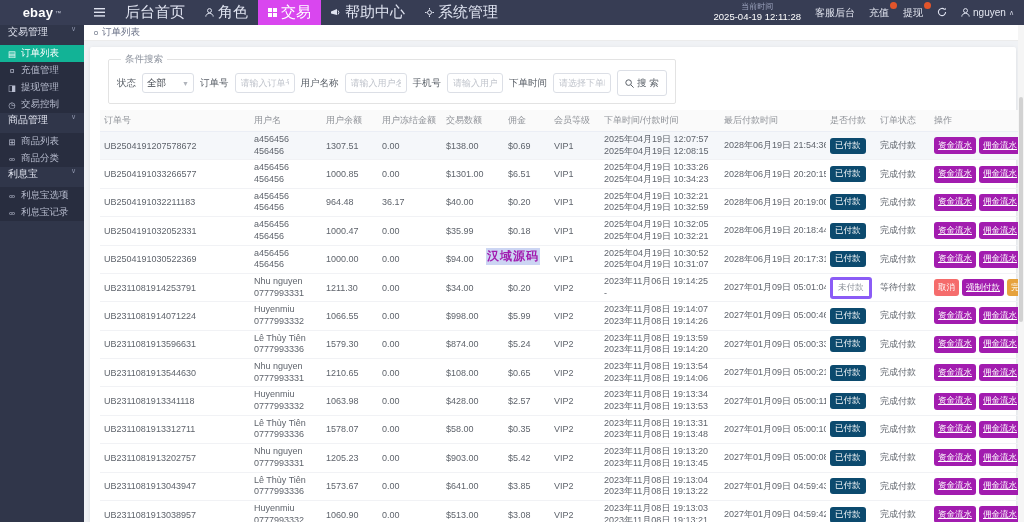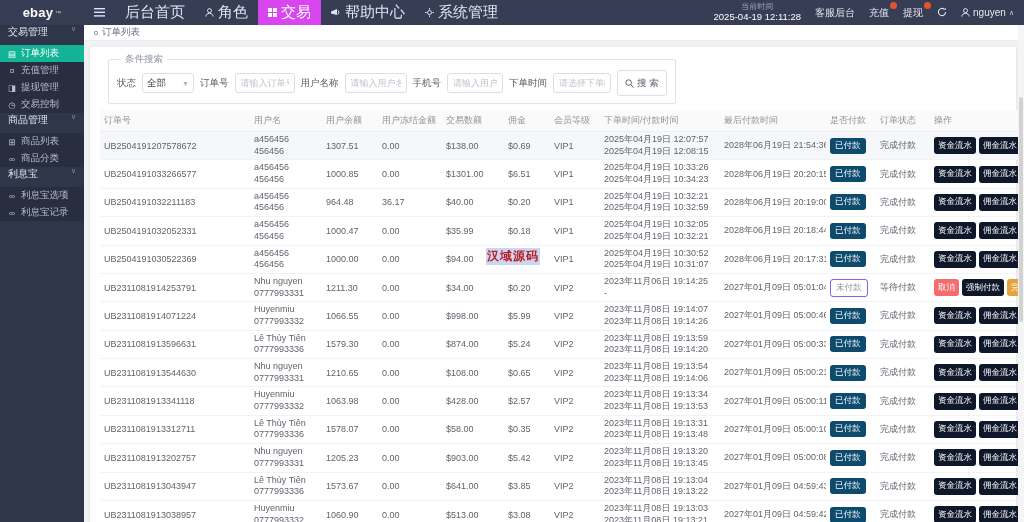--- a/index.html
+++ b/index.html
@@ -71,29 +71,29 @@
   .grid th { font-size:9px; color:#909399; font-weight:normal; text-align:left;
     background:#fafafa; padding:4px 4px; border-bottom:1px solid #ebeef5;
     white-space:nowrap; overflow:hidden; }
   .grid td { font-size:9px; color:#5f646c; padding:2px 4px; height:24px;
     border-bottom:1px solid #f1f2f5; vertical-align:middle;
     white-space:nowrap; overflow:hidden; }
   .grid tr.hl td { background:#f5f7fa; }
   .two-line .l1, .two-line .l2 { display:block; line-height:1.3; }
   .tag { display:inline-block; font-size:8.5px; padding:2px 5px; border-radius:3px; }
   .tag-paid { background:#0c4a6e; color:#fff; }
-  .tag-unpaid { background:#fff; border:1px solid #8b5cf6; color:#8a9099; }
+  .tag-unpaid { background:#fff; border:3px solid #8b5cf6; color:#8a9099; }
   .btn { display:inline-block; font-size:8.5px; padding:2.5px 4px; border-radius:3px;
     color:#fff; margin-right:3px; border:none; cursor:pointer; font-family:inherit; }
-  .btn-teal { background:#0f172a; }
+  .btn-teal { background:#a21caf;text-decoration:underline; }
   .btn-red { background:#f56c6c; }
   .btn-yellow { background:#e6a23c; }
   
   .watermark { position:absolute; left:486px; top:248px; z-index:40; font-size:12px;
-    font-weight:bold; color:#b91c1c; background:#ccd5f3; letter-spacing:1px; padding:0 1px;text-align:center; }
+    font-weight:bold; color:#a21caf; background:#ccd5f3; letter-spacing:1px; padding:0 1px;text-align:center; }
   .scroll-track { position:absolute; right:0; top:25px; bottom:0; width:6px;
     background:#f5f5f5; z-index:50; }
   .scroll-thumb { position:absolute; right:1px; top:72px; width:4px; height:225px;
     background:#d2d2d2; border-radius:2px; }
 </style>
 </head>
 <body>
 
 <div class="topbar">
   <div class="logo">

